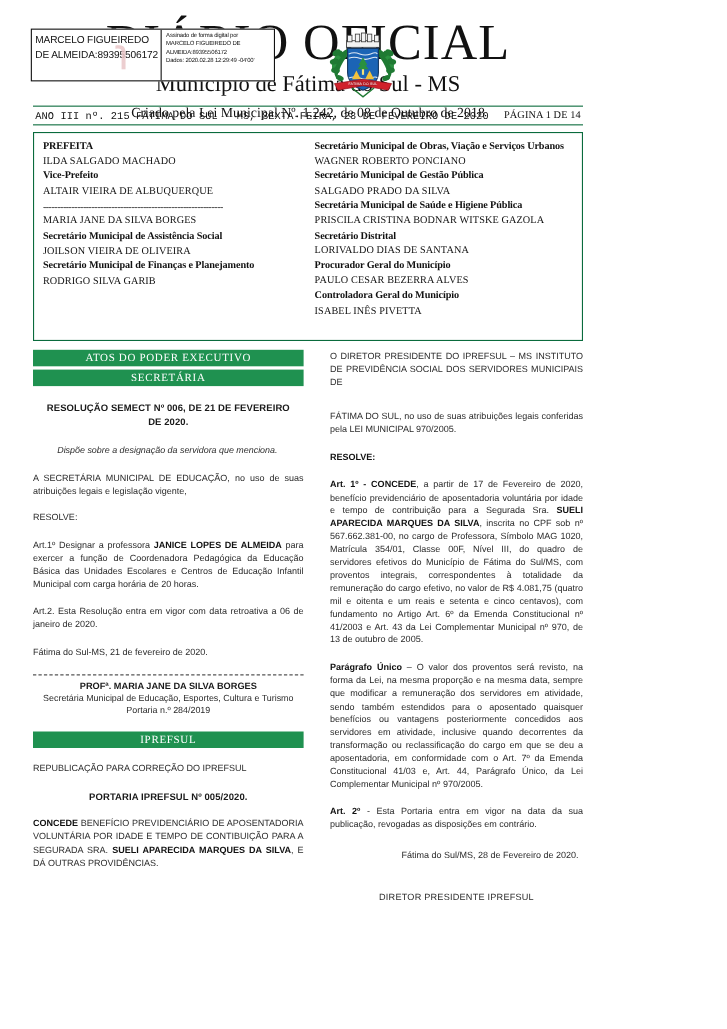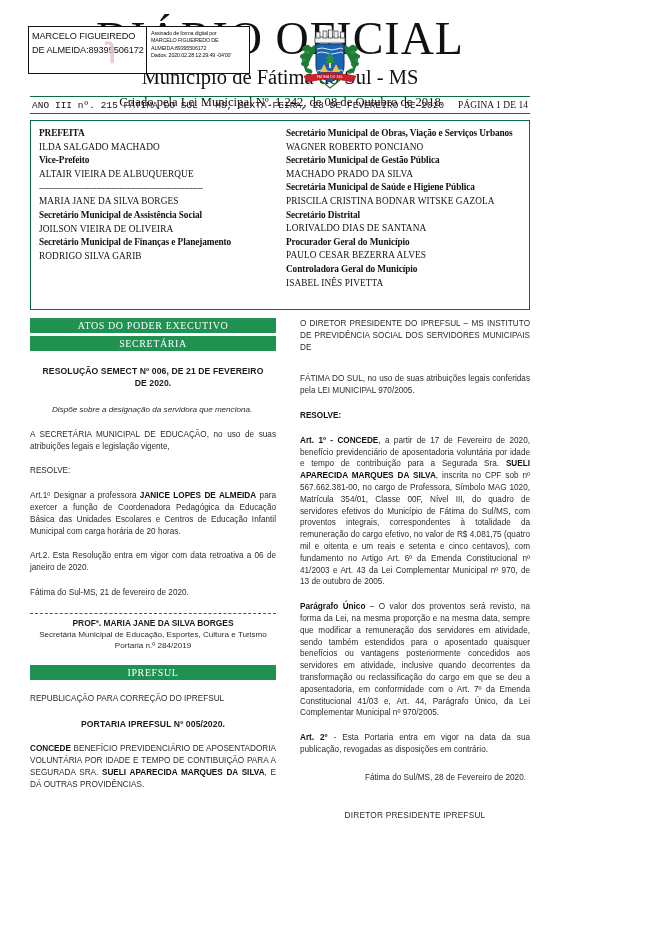--- a/index.html
+++ b/index.html
@@ -354,21 +354,21 @@
       <div class="person">MARIA JANE DA SILVA BORGES</div>
       <div class="role">Secretário Municipal de Assistência Social</div>
       <div class="person">JOILSON VIEIRA DE OLIVEIRA</div>
       <div class="role">Secretário Municipal de Finanças e Planejamento</div>
       <div class="person">RODRIGO SILVA GARIB</div>
     </div>
     <div class="col right">
       <div class="role">Secretário Municipal de Obras, Viação e Serviços Urbanos</div>
       <div class="person">WAGNER ROBERTO PONCIANO</div>
       <div class="role">Secretário Municipal de Gestão Pública</div>
-      <div class="person">MACHADO PRADO DA SILVA</div>
+      <div class="person">SALGADO PRADO DA SILVA</div>
       <div class="role">Secretária Municipal de Saúde e Higiene Pública</div>
       <div class="person">PRISCILA CRISTINA BODNAR WITSKE GAZOLA</div>
       <div class="role">Secretário Distrital</div>
       <div class="person">LORIVALDO DIAS DE SANTANA</div>
       <div class="role">Procurador Geral do Município</div>
       <div class="person">PAULO CESAR BEZERRA ALVES</div>
       <div class="role">Controladora Geral do Município</div>
       <div class="person">ISABEL INÊS PIVETTA</div>
     </div>
   </div>

